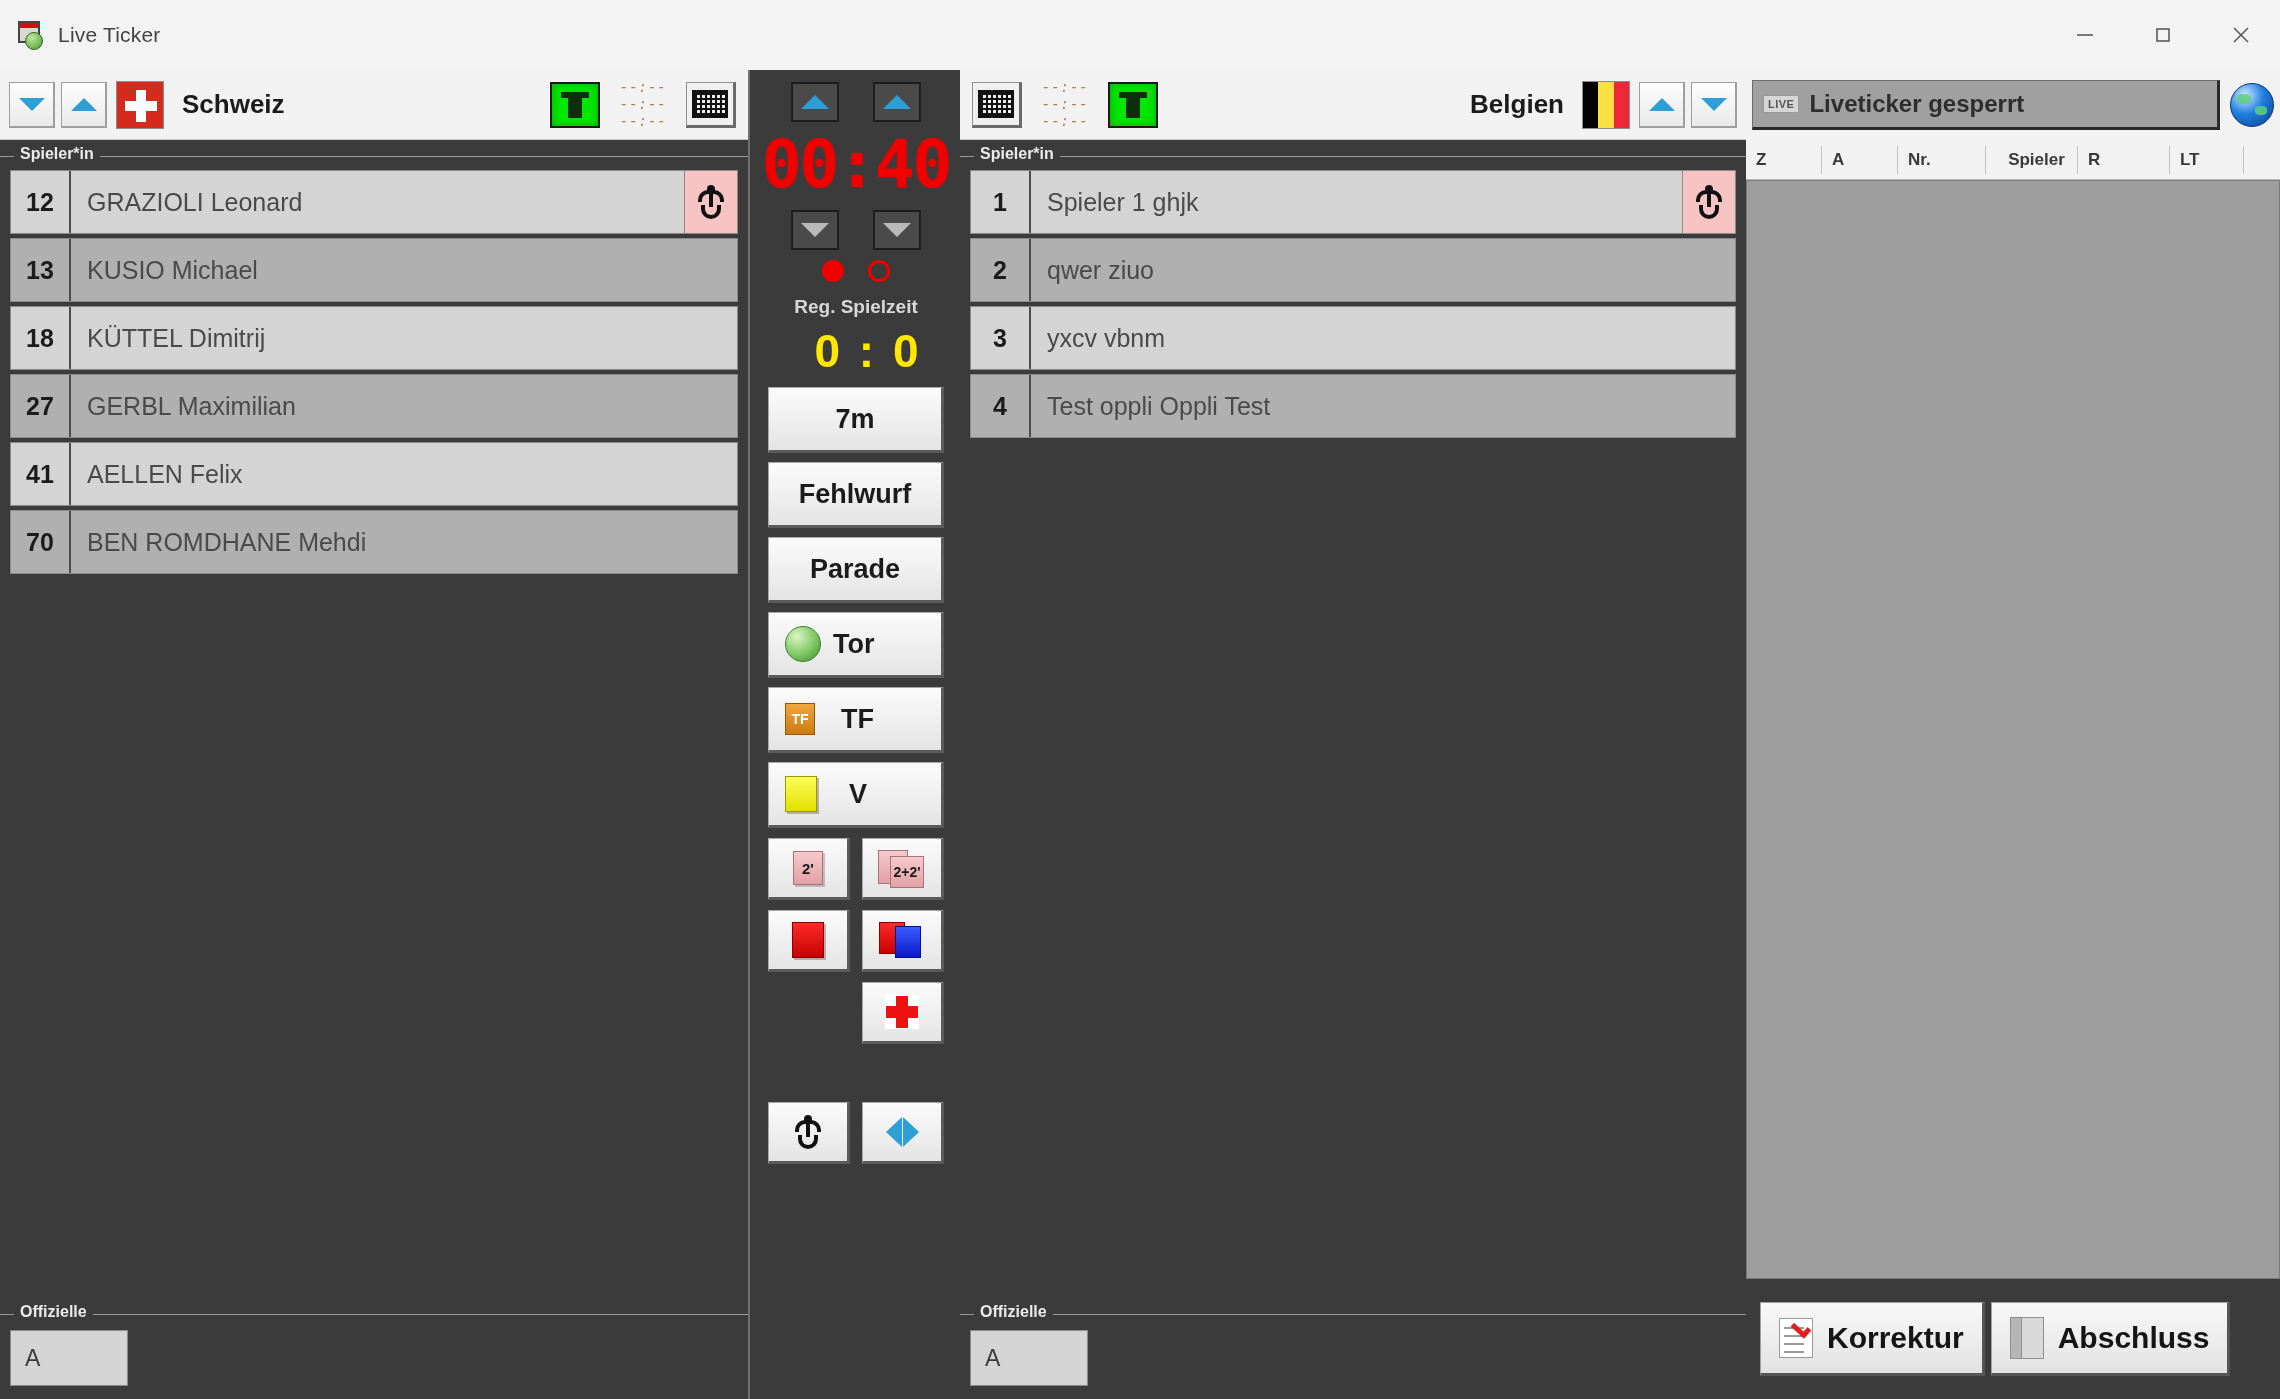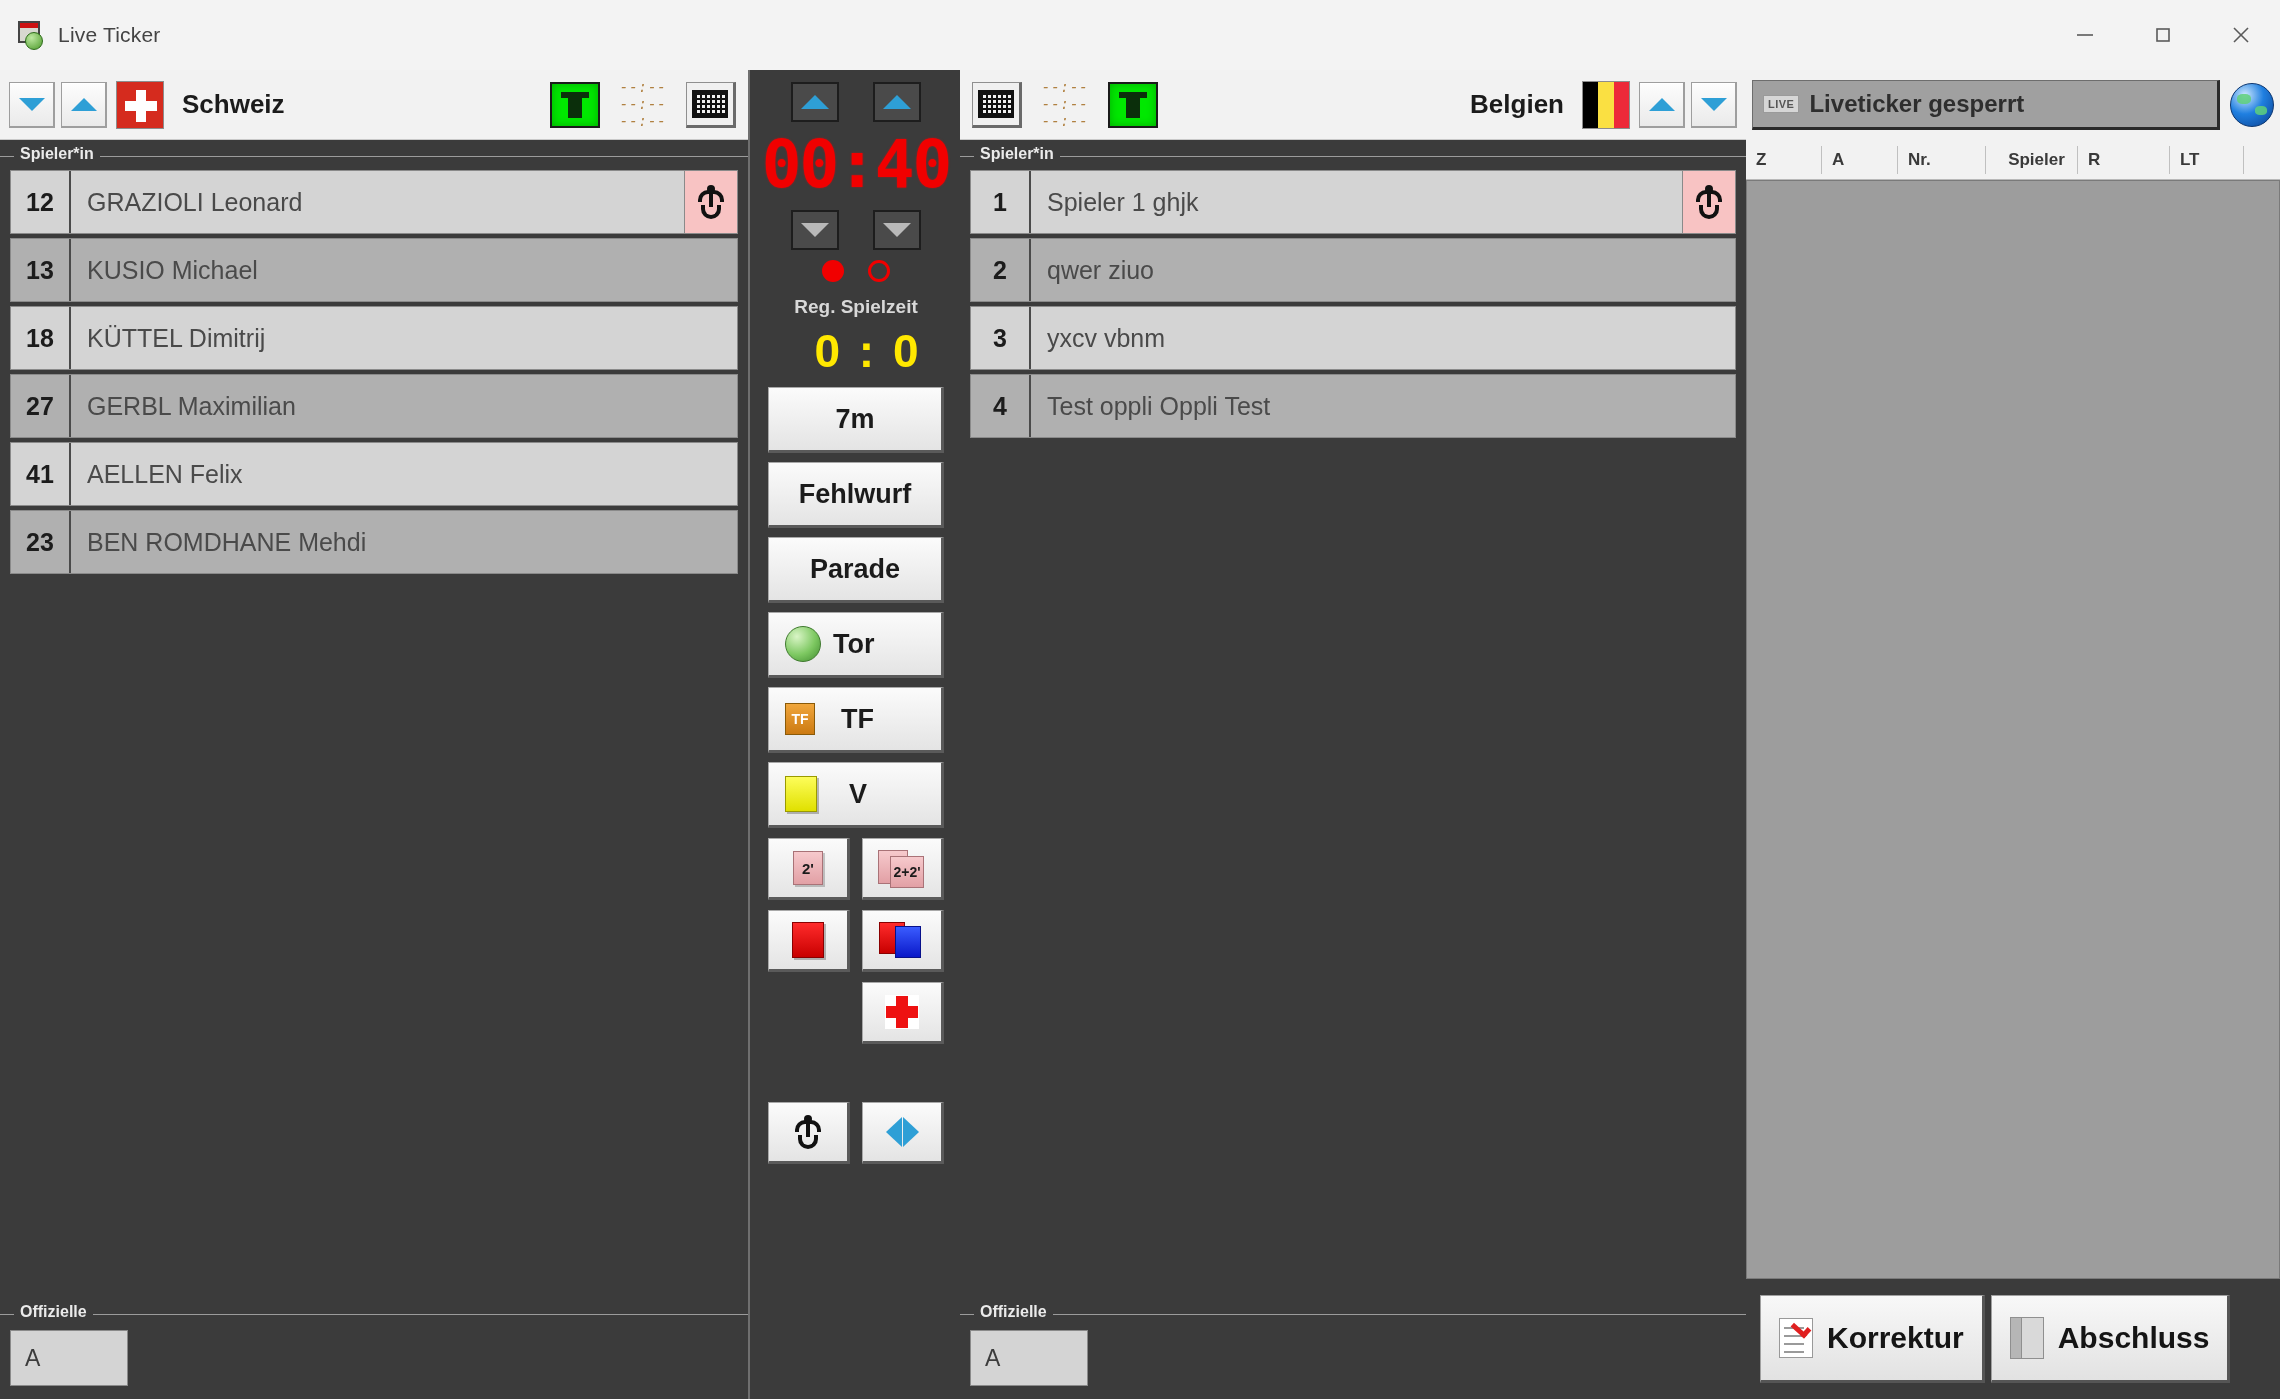--- a/index.html
+++ b/index.html
@@ -201,21 +201,21 @@
   .globe:before{content:"";position:absolute;left:6px;top:10px;width:14px;height:10px;background:#5fd07a;border-radius:40%;opacity:.85;}
   .globe:after{content:"";position:absolute;left:24px;top:22px;width:12px;height:9px;background:#5fd07a;border-radius:40%;opacity:.85;}
   .tick-cols{position:absolute;left:0;top:70px;width:100%;height:40px;background:#f2f2f2;
     display:flex;align-items:center;border-bottom:1px solid #b9b9b9;box-sizing:border-box;}
   .tcol{font-size:17px;font-weight:bold;color:#3a3a3a;border-right:1px solid #c0c0c0;
     height:28px;line-height:28px;padding-left:10px;box-sizing:border-box;}
   .tick-body{position:absolute;left:0;top:110px;width:100%;bottom:120px;background:#9d9d9d;border:1px solid #7a7a7a;box-sizing:border-box;}
   .tick-foot{position:absolute;left:0;bottom:0;width:100%;height:120px;background:#3b3b3b;
     display:flex;align-items:center;padding-left:14px;gap:6px;box-sizing:border-box;}
   .fbtn{
-    height:88px;background:linear-gradient(#f8f8f8,#e2e2e2);border:1px solid #a0a0a0;
+    height:74px;background:linear-gradient(#f8f8f8,#e2e2e2);border:1px solid #a0a0a0;
     border-bottom:3px solid #555;border-right:3px solid #555;box-sizing:border-box;
     display:flex;align-items:center;gap:14px;padding:0 18px;
     font-size:30px;font-weight:bold;color:#151515;
   }
   .ico-korr{width:34px;height:40px;background:#fff;border:1px solid #999;position:relative;box-sizing:border-box;}
   .ico-korr i{position:absolute;left:4px;width:20px;height:2px;background:#9a9a9a;display:block;}
   .ico-korr .chk{position:absolute;left:12px;top:4px;width:18px;height:11px;
     border-right:5px solid #e02020;border-bottom:5px solid #e02020;transform:rotate(42deg);box-sizing:border-box;}
   .ico-book{width:34px;height:42px;background:#d9d9d9;border:1px solid #8f8f8f;box-sizing:border-box;position:relative;}
   .ico-book:before{content:"";position:absolute;left:0;top:0;width:10px;height:100%;background:#b6b6b6;border-right:1px solid #8f8f8f;}
@@ -301,21 +301,21 @@
         </div>
         <div class="prow even">
           <div class="num">27</div>
           <div class="nam">GERBL Maximilian</div>
         </div>
         <div class="prow odd">
           <div class="num">41</div>
           <div class="nam">AELLEN Felix</div>
         </div>
         <div class="prow even">
-          <div class="num">23</div>
+          <div class="num">70</div>
           <div class="nam">BEN ROMDHANE Mehdi</div>
         </div>
       </div>
     </div>
 
     <div class="group" style="top:1244px;left:0;width:748px;height:85px;">
       <div class="group-line"></div>
       <div class="group-title">Offizielle</div>
       <div class="offi">
         <div class="orow">

